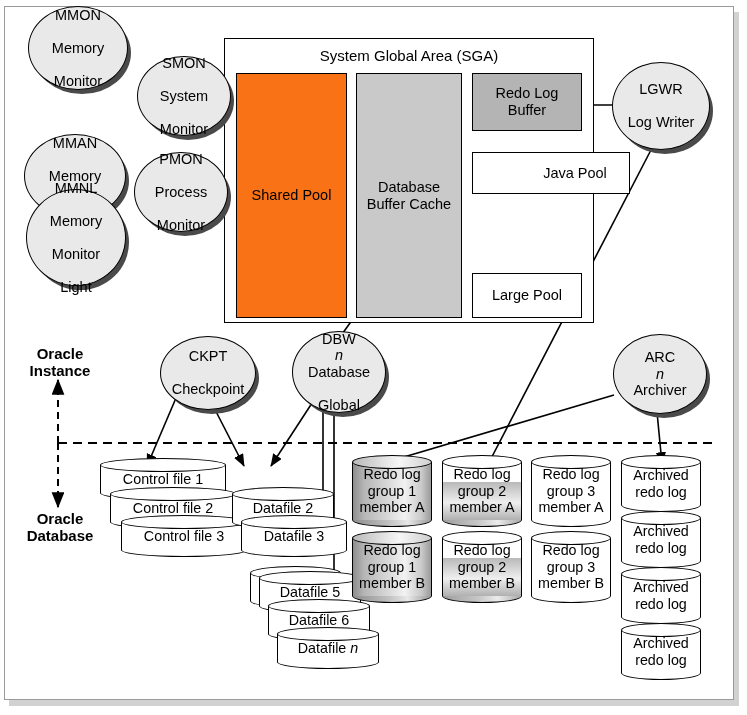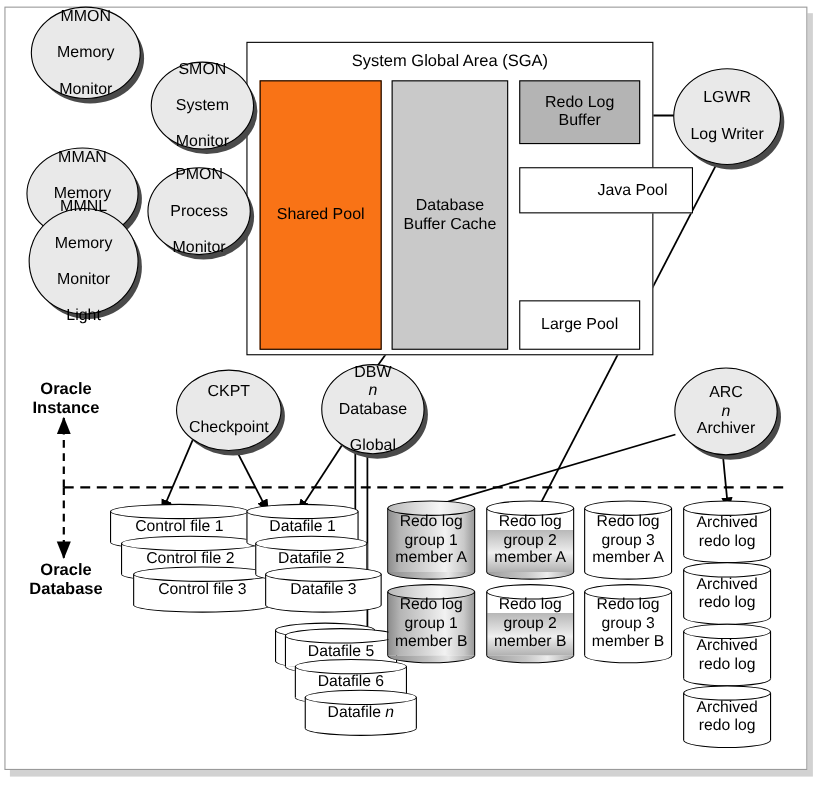--- a/index.html
+++ b/index.html
@@ -225,26 +225,20 @@
       <div class="top"></div>
     <div class="lbl">Control file 2</div>
   </div>
   <div class="cyl" style="left:121px;top:515px;width:126px;height:42px;">
     <div class="body"></div>
       <div class="bot"></div>
       <div class="top"></div>
     <div class="lbl">Control file 3</div>
   </div>
 
-  <div class="cyl" style="left:224px;top:458px;width:102px;height:42px;">
-    <div class="body"></div>
-      <div class="bot"></div>
-      <div class="top"></div>
-    <div class="lbl">Datafile 1</div>
-  </div>
   <div class="cyl" style="left:232px;top:487px;width:102px;height:42px;">
     <div class="body"></div>
       <div class="bot"></div>
       <div class="top"></div>
     <div class="lbl">Datafile 2</div>
   </div>
   <div class="cyl" style="left:241px;top:515px;width:106px;height:42px;">
     <div class="body"></div>
       <div class="bot"></div>
       <div class="top"></div>

